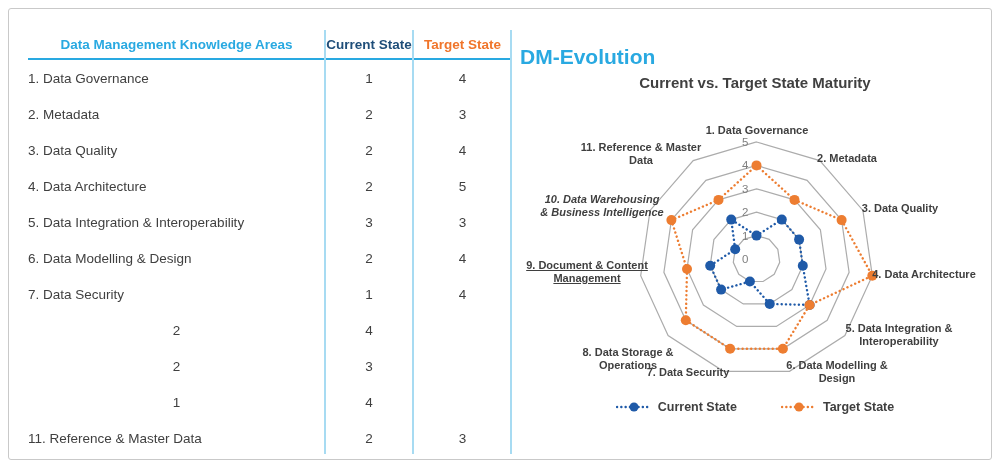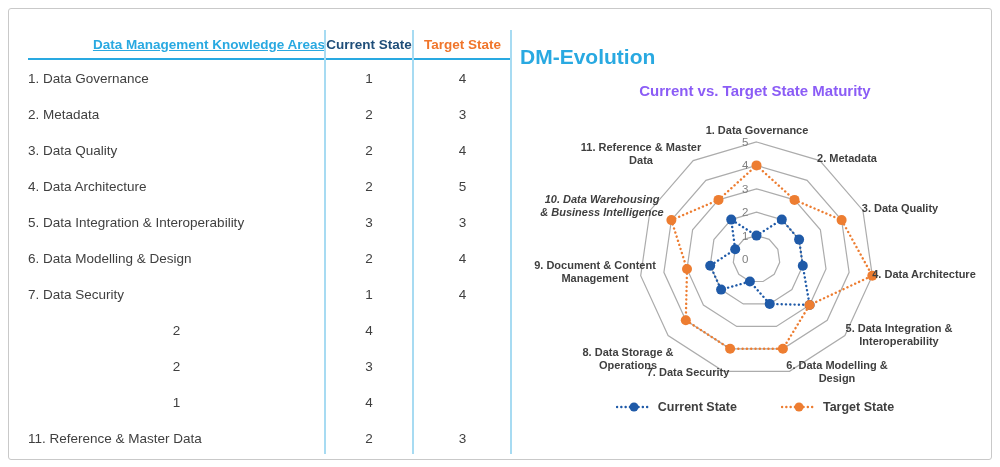--- a/index.html
+++ b/index.html
@@ -5,36 +5,36 @@
   html,body{margin:0;padding:0;background:#ffffff;}
   body{width:1000px;height:467px;position:relative;font-family:"Liberation Sans",sans-serif;
        -webkit-font-smoothing:antialiased;}
   .frame{position:absolute;left:8px;top:8px;width:982px;height:450px;border:1px solid #c9c9c9;
          border-radius:3px;background:#ffffff;}
 
   
   .tbl{position:absolute;left:28px;top:30px;width:484px;}
   .tbl-head{display:grid;grid-template-columns:297px 88px 99px;height:28px;align-items:center;}
   .th{font-size:13.5px;font-weight:bold;white-space:nowrap;}
-  .th-areas{color:#29a9e1;text-align:right;text-decoration:underline;}
+  .th-areas{color:#29a9e1;text-align:center;}
   .th-cur{color:#1f4e79;text-align:center;}
   .th-tgt{color:#f0752b;text-align:center;}
   .head-underline{position:absolute;left:0;top:28px;width:484px;height:2px;background:#29a9e1;}
   .vline{position:absolute;top:0;width:2px;height:424px;background:#a7dbf2;}
   .tbl-rows{position:absolute;left:0;top:30px;width:484px;}
   .trow{display:grid;grid-template-columns:297px 88px 99px;height:36px;align-items:center;}
   .td-area{font-size:13.5px;color:#404040;text-align:left;white-space:nowrap;}
   .td-num{font-size:13.5px;color:#404040;text-align:center;}
 
   
   .chart{position:absolute;left:520px;top:8px;width:470px;height:450px;}
   .c-title{position:absolute;left:0;top:36px;width:470px;text-align:left;
            font-size:21px;line-height:26px;font-weight:bold;color:#29a9e1;}
-  .c-sub{position:absolute;left:0;top:72px;width:470px;text-align:center;
-         font-size:15px;line-height:21px;font-weight:bold;color:#8b5cf6;}
+  .c-sub{position:absolute;left:0;top:64px;width:470px;text-align:center;
+         font-size:15px;line-height:21px;font-weight:bold;color:#404040;}
   .radar-svg{position:absolute;left:0;top:92px;}
   .cat-label{position:absolute;transform:translate(-50%,-50%);text-align:center;
              font-size:11px;line-height:13px;font-weight:bold;color:#3f3f3f;}
   .legend{position:absolute;left:0;top:392px;width:470px;display:flex;justify-content:center;
           gap:44px;align-items:center;}
   .legend-item{display:flex;align-items:center;gap:6px;}
   .legend-label{font-size:12.5px;font-weight:bold;color:#3f3f3f;white-space:nowrap;}
 </style>
 </head>
 <body>
@@ -149,21 +149,21 @@
     </svg>
   <div id="cat-labels">
       <div class="cat-label" style="left: 237px; top: 122px; width: 210px;">1. Data Governance</div>
       <div class="cat-label" style="left: 327px; top: 150px; width: 120px;">2. Metadata</div>
       <div class="cat-label" style="left: 380px; top: 200px; width: 130px;">3. Data Quality</div>
       <div class="cat-label" style="left: 404px; top: 266px; width: 150px;">4. Data Architecture</div>
       <div class="cat-label" style="left: 379px; top: 327px; width: 128px;">5. Data Integration &amp;<br>Interoperability</div>
       <div class="cat-label" style="left: 317px; top: 364px; width: 130px;">6. Data Modelling &amp;<br>Design</div>
       <div class="cat-label" style="left: 168px; top: 364px; width: 120px;">7. Data Security</div>
       <div class="cat-label" style="left: 108px; top: 326px; width: 120px; margin-top: 25px;">8. Data Storage &amp;<br>Operations</div>
-      <div class="cat-label" style="left: 75px; top: 264px; width: 140px;">9. Document &amp; Content<br>Management</div>
+      <div class="cat-label" style="left: 67px; top: 264px; width: 140px; text-decoration: underline;">9. Document &amp; Content<br>Management</div>
       <div class="cat-label" style="left: 82px; top: 198px; width: 150px; font-style: italic;">10. Data Warehousing<br>&amp; Business Intelligence</div>
       <div class="cat-label" style="left: 121px; top: 146px; width: 155px;">11. Reference &amp; Master<br>Data</div>
     </div>
   <div class="legend" id="legend">
       <div class="legend-item">
         <svg width="36" height="12">
           <line x1="1" y1="6" x2="35" y2="6" stroke="#1f5aa8" stroke-width="2.4" stroke-dasharray="0.1 4.2" stroke-linecap="round"></line>
           <circle cx="18" cy="6" r="4.5" fill="#1f5aa8"></circle>
         </svg>
         <span class="legend-label">Current State</span>

